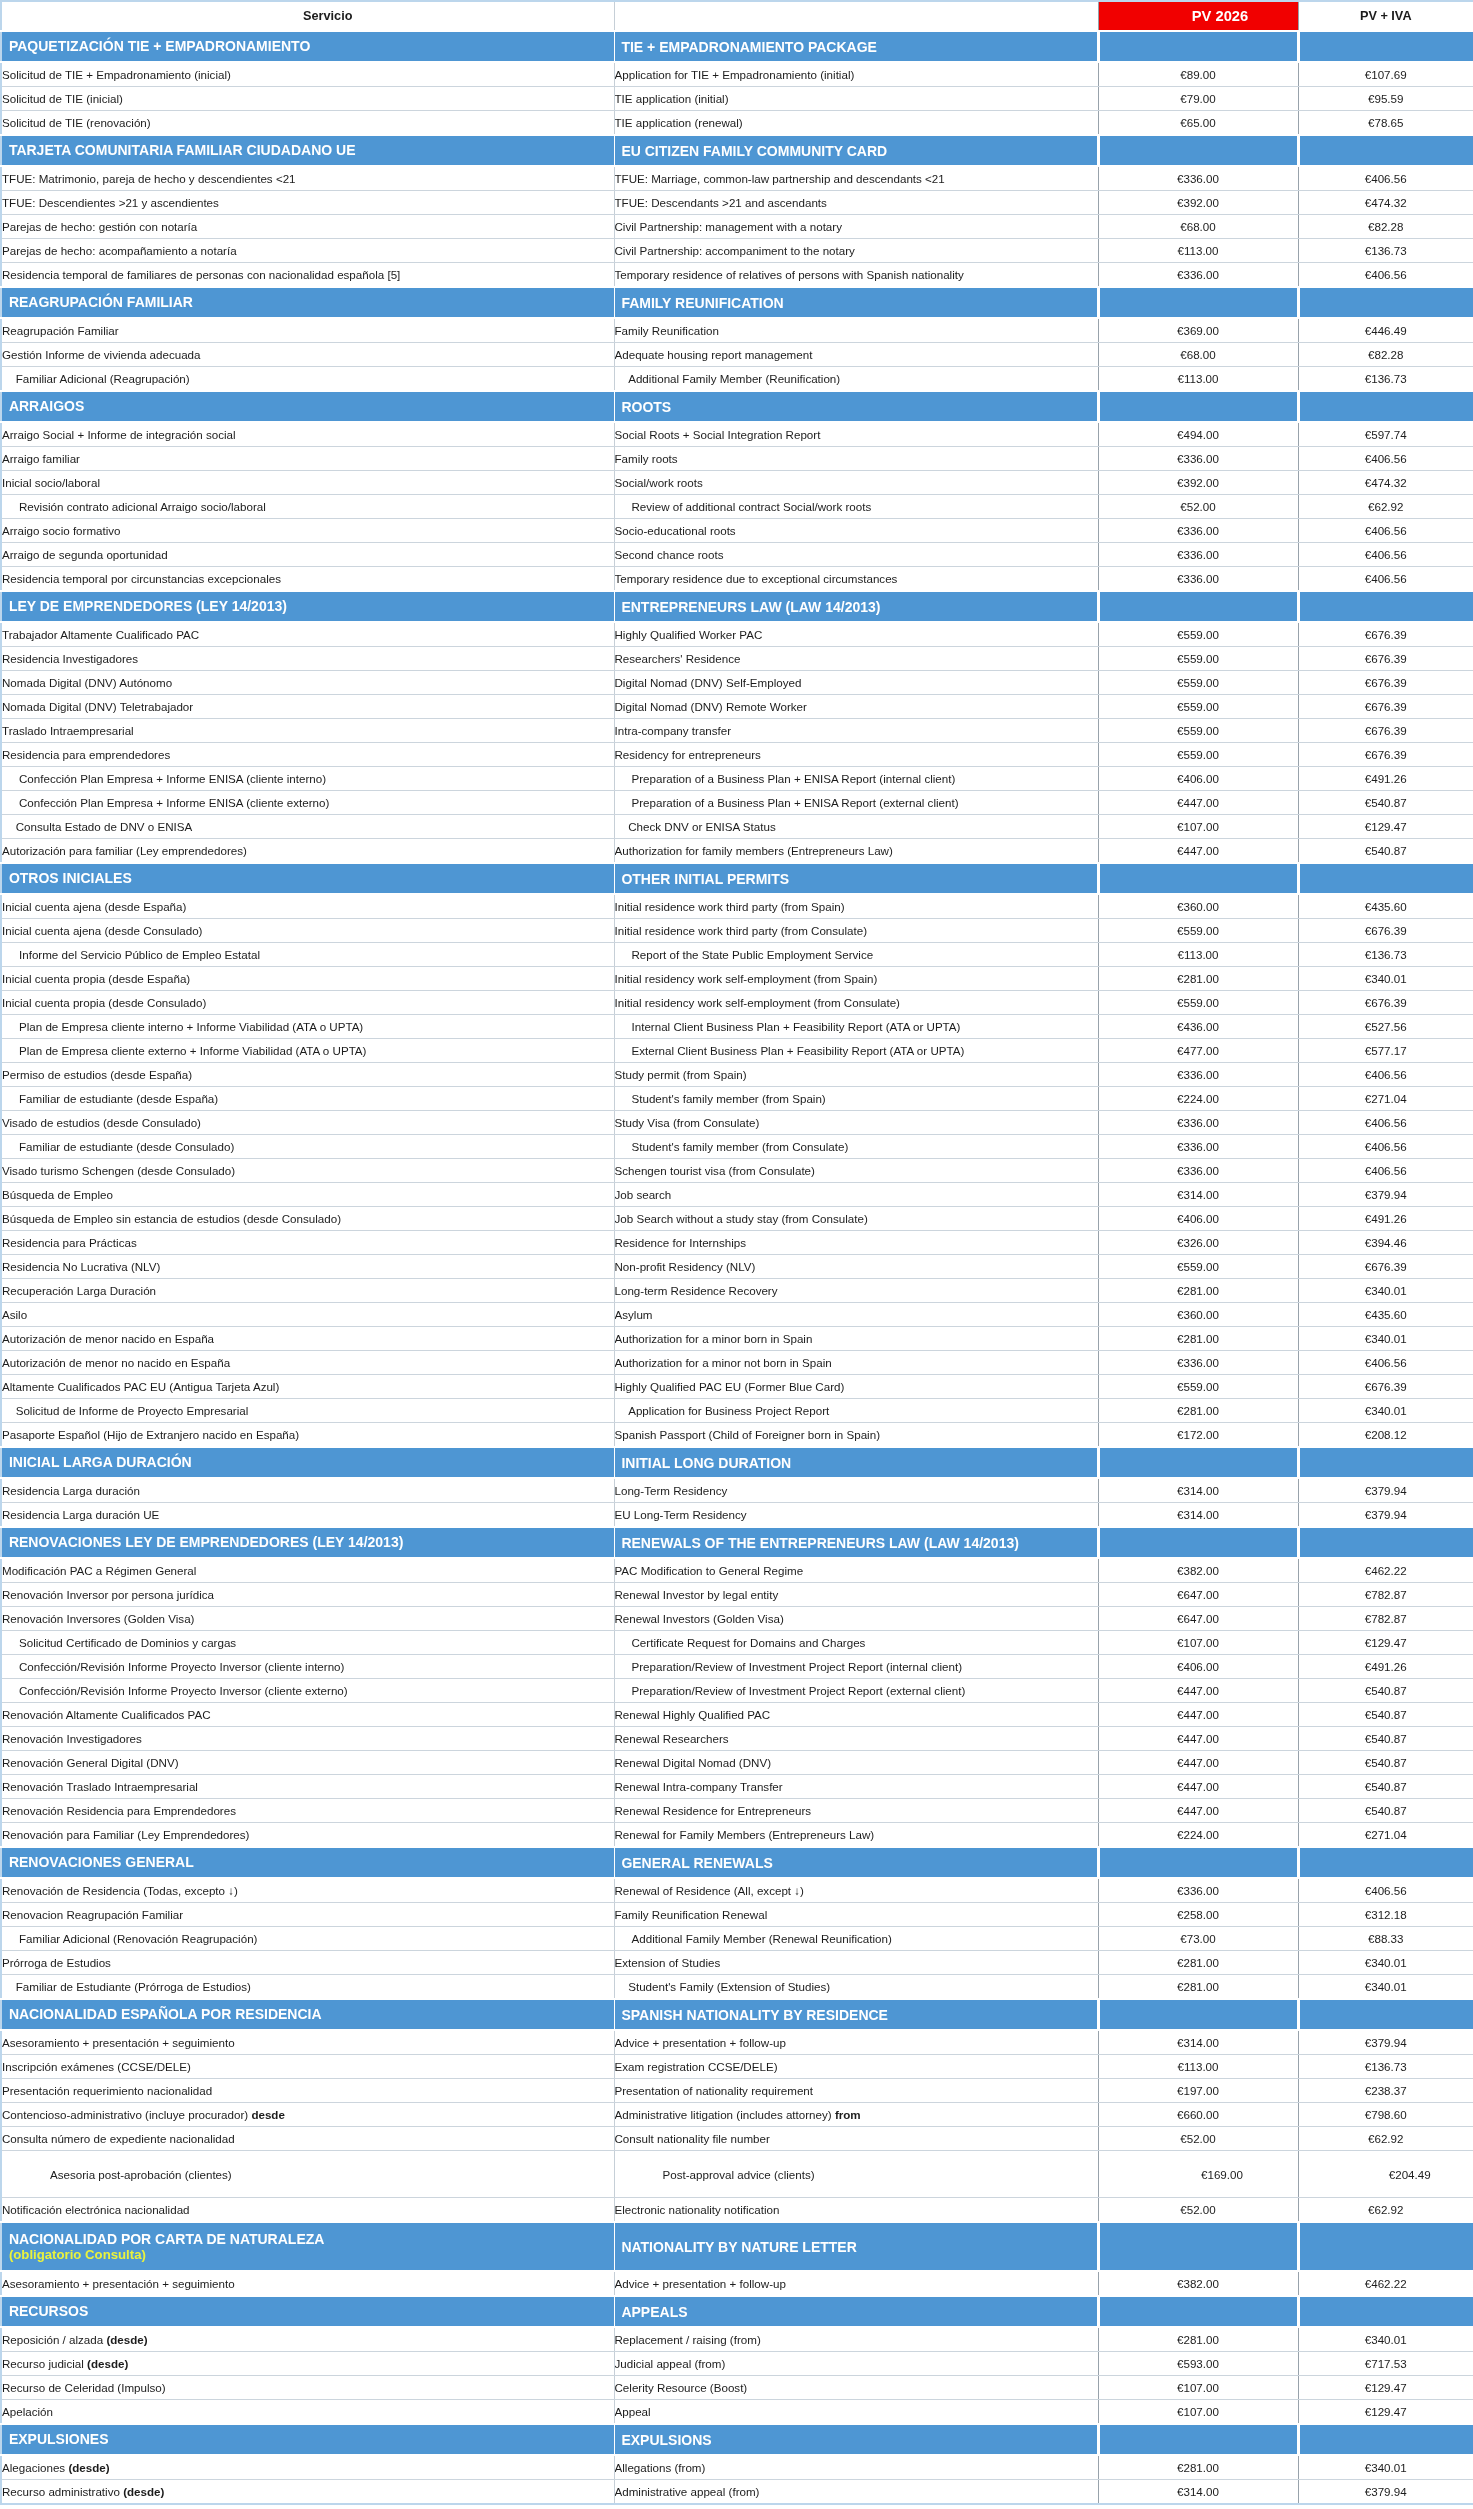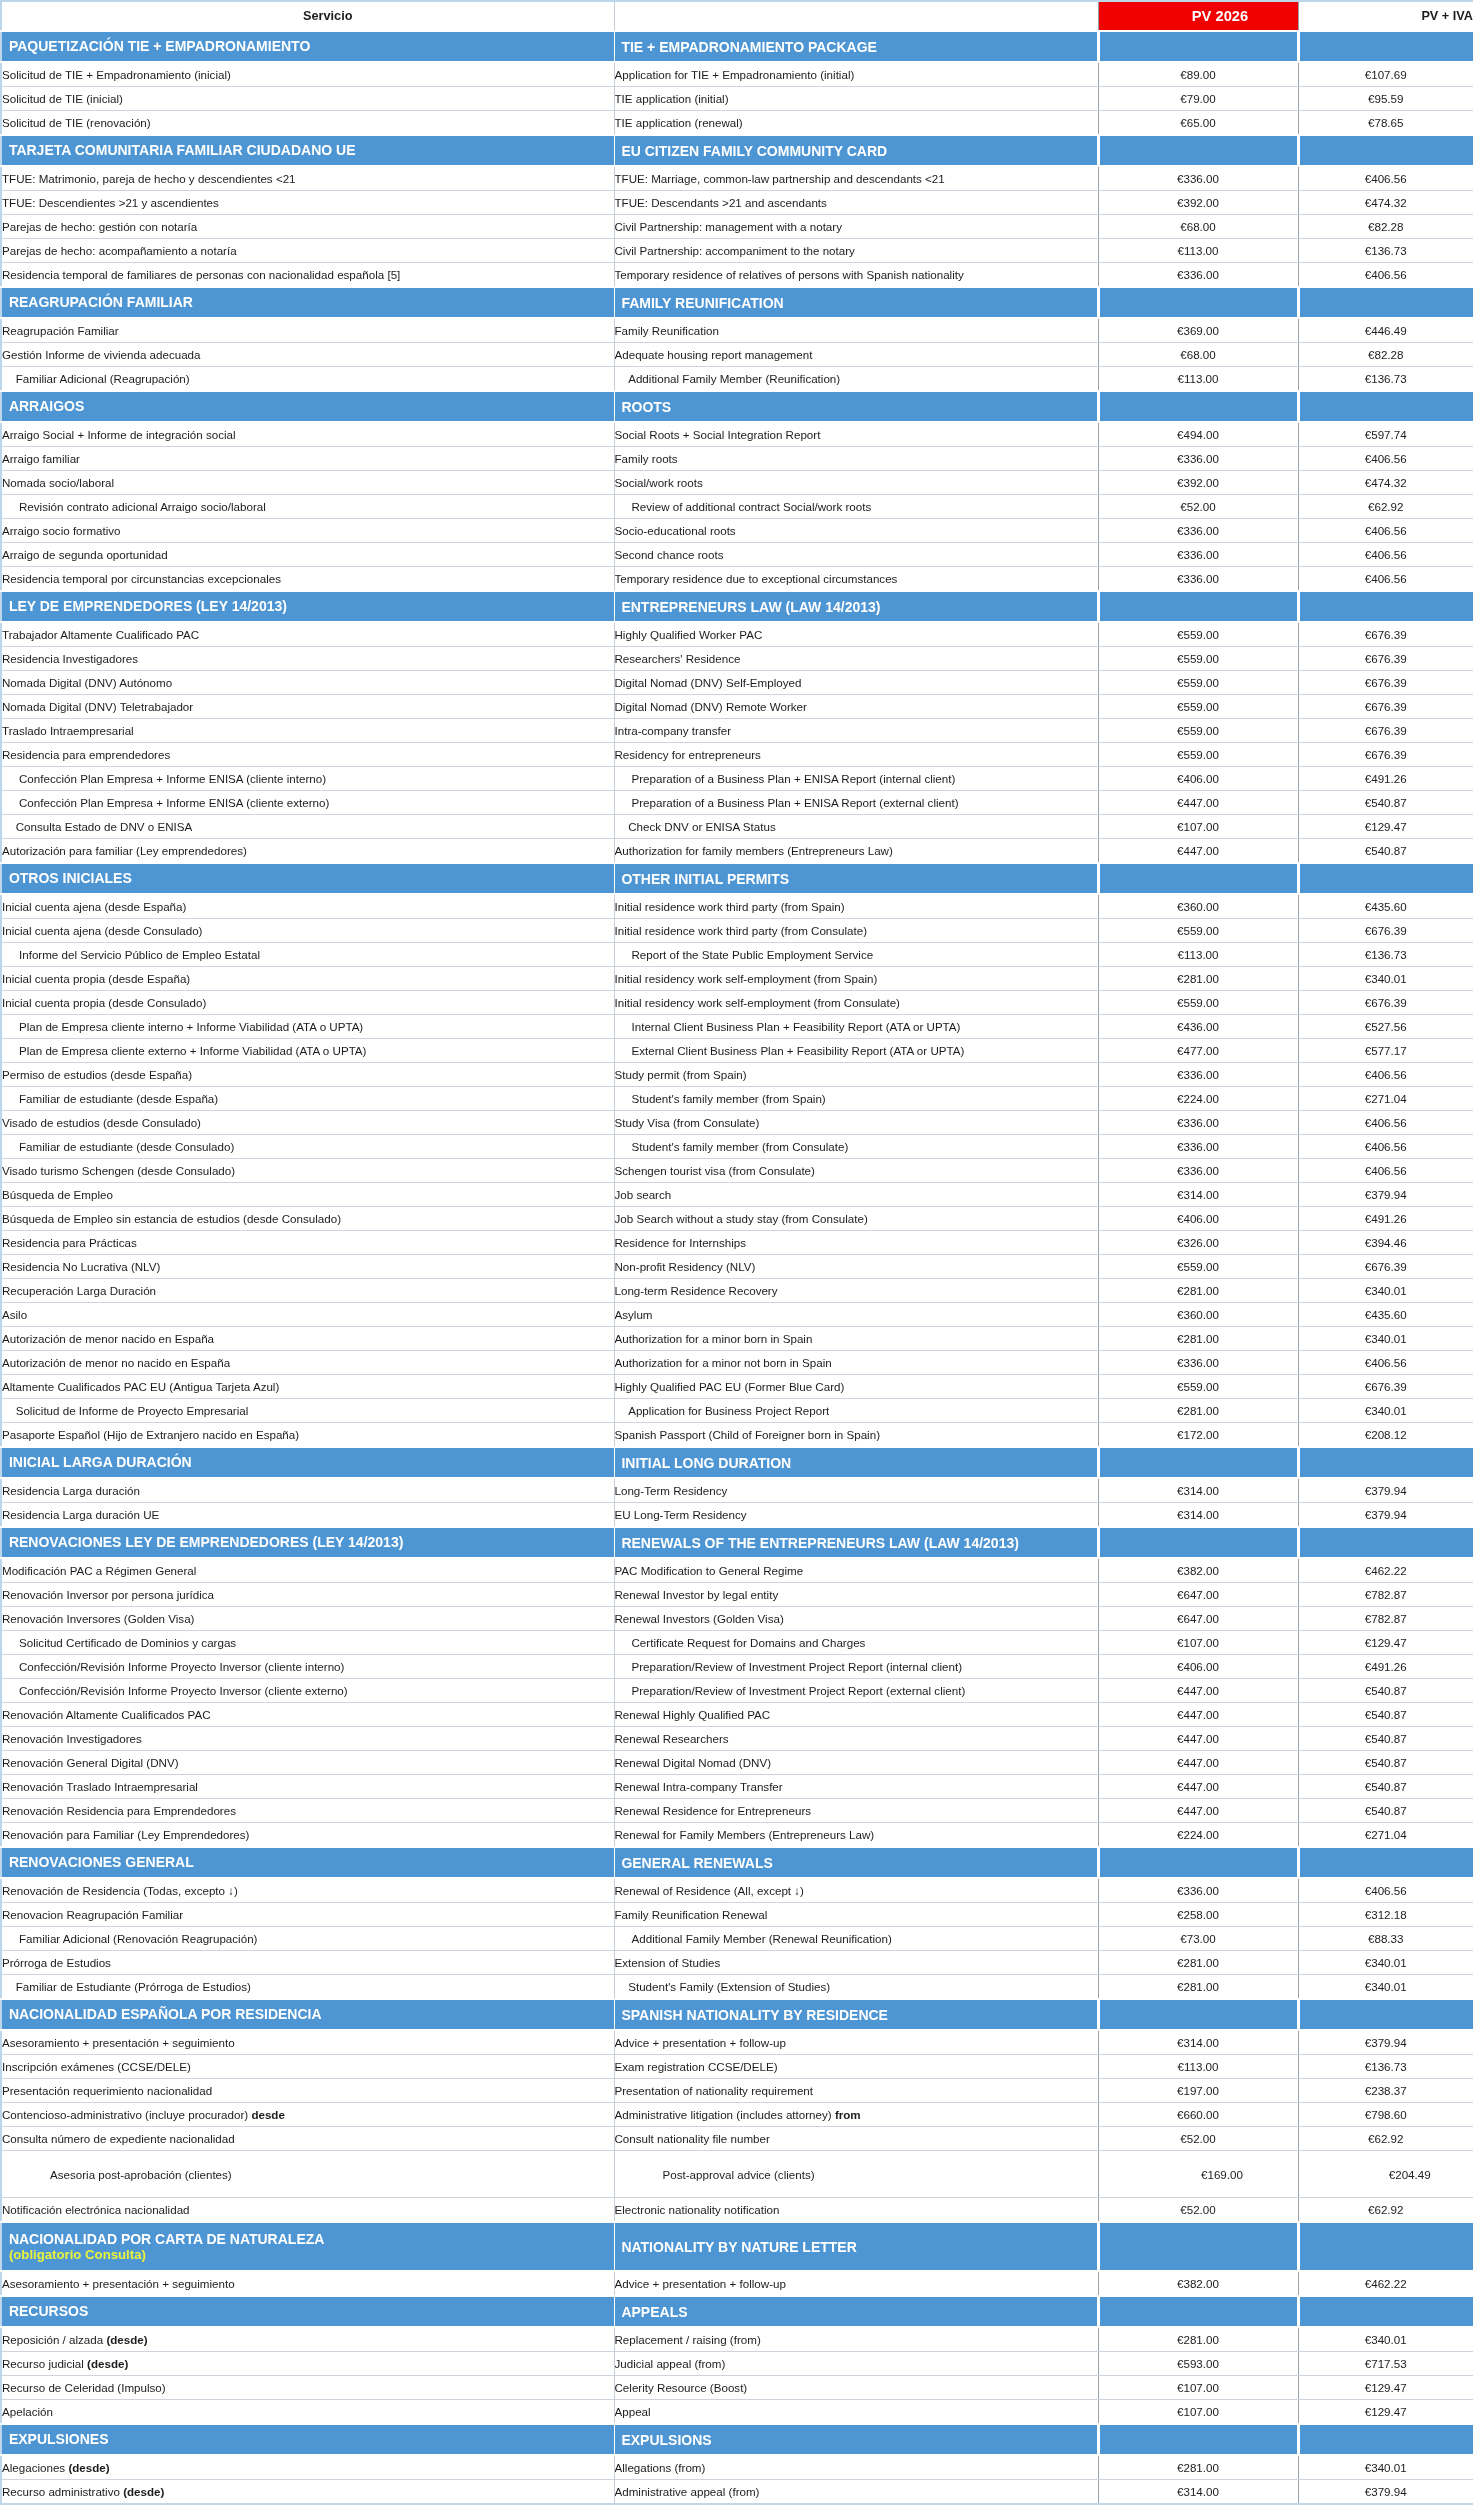--- a/index.html
+++ b/index.html
@@ -45,21 +45,21 @@
     font-size:14.7px;
     font-weight:bold;
     text-align:center;
     border-right:1px solid #98A2AB;
     padding-left:44px;
   }
   th.h-iva{
     background:#fff;
     font-size:12.7px;
     font-weight:bold;
-    text-align:right;
+    text-align:center;
     border-bottom:1px solid #A8B2BB;
   }
   
   tr.section-row td{
     background:var(--blue);
     color:#fff;
     font-weight:bold;
     font-size:14px;
     height:29px;
     padding:0 0 0 6.9px;
@@ -223,21 +223,21 @@
         <td class="price">€494.00</td>
         <td class="price last">€597.74</td>
       </tr>
       <tr class="data-row">
         <td class="txt cell-es">Arraigo familiar</td>
         <td class="txt cell-en">Family roots</td>
         <td class="price">€336.00</td>
         <td class="price last">€406.56</td>
       </tr>
       <tr class="data-row">
-        <td class="txt cell-es">Nomada socio/laboral</td>
+        <td class="txt cell-es">Inicial socio/laboral</td>
         <td class="txt cell-en">Social/work roots</td>
         <td class="price">€392.00</td>
         <td class="price last">€474.32</td>
       </tr>
       <tr class="data-row">
         <td class="txt cell-es indent">Revisión contrato adicional Arraigo socio/laboral</td>
         <td class="txt cell-en indent">Review of additional contract Social/work roots</td>
         <td class="price">€52.00</td>
         <td class="price last">€62.92</td>
       </tr>

